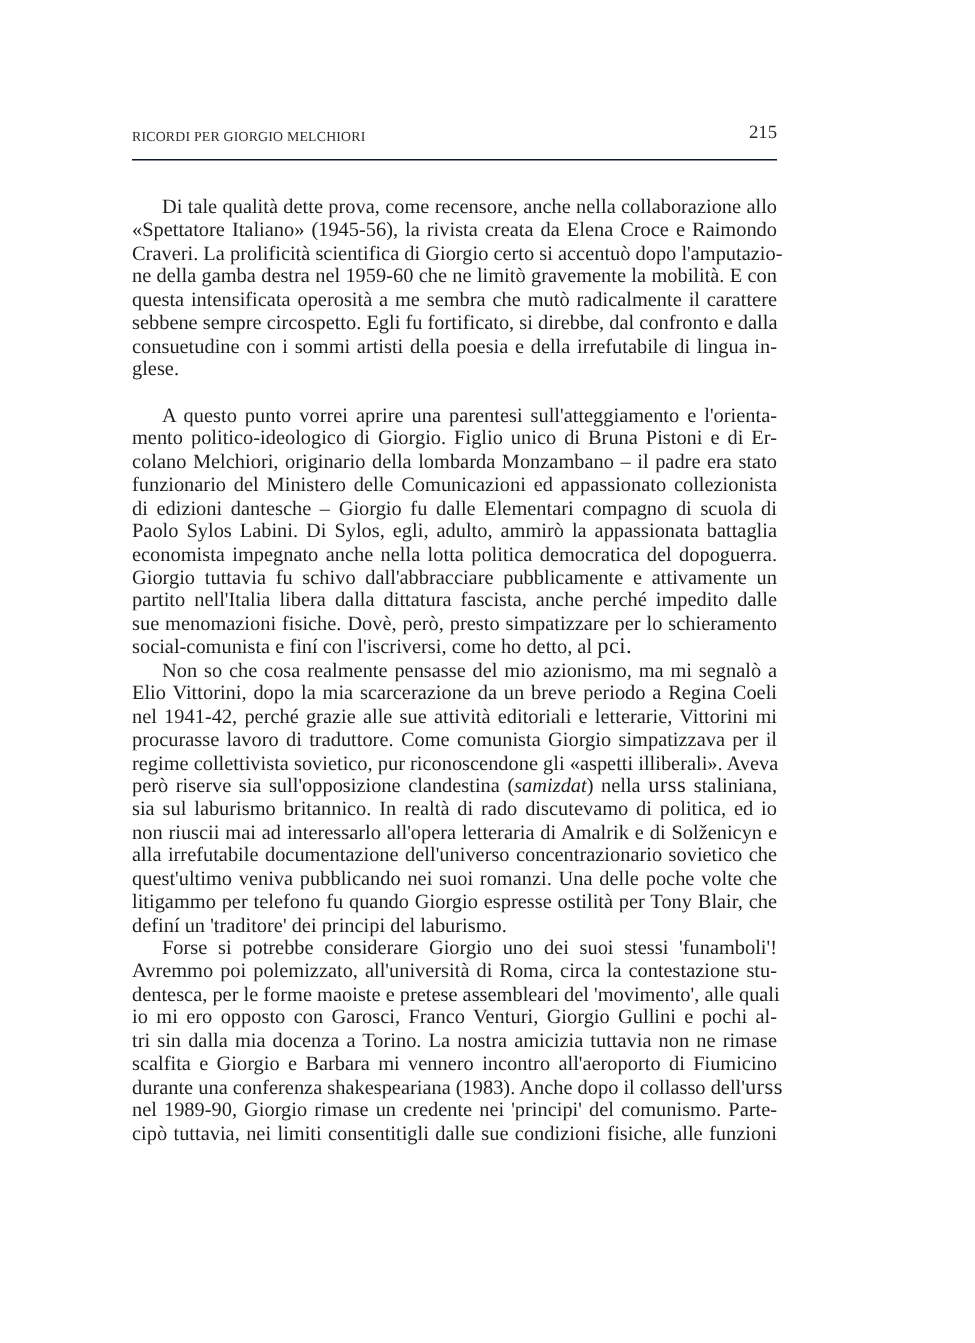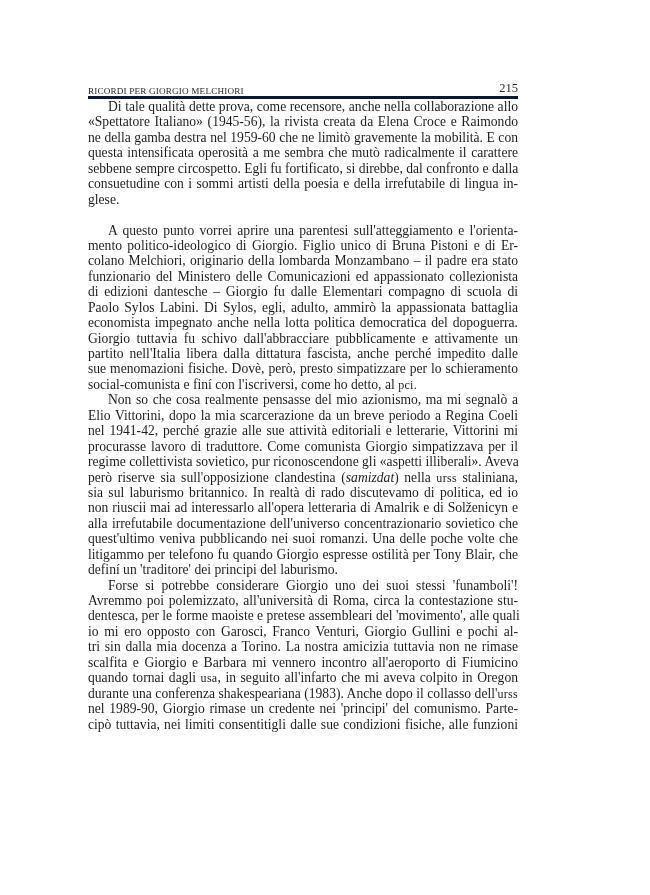--- a/index.html
+++ b/index.html
@@ -19,35 +19,35 @@
       position: absolute;
       left: 88px;
       top: 80px;
       width: 430px;
     }
     .running-head {
       display: flex;
       justify-content: space-between;
       align-items: flex-end;
       height: 16px;
-      border-bottom: 3px solid #0f172a;
-      padding-bottom: 0;
+      border-bottom: 1px solid #0f172a;
+      padding-bottom: 10px;
     }
     .running-title {
       font-size: 9.2px;
       letter-spacing: 0.15px;
       color: #2a2a2a;
       text-transform: uppercase;
     }
     .page-number {
       font-size: 12.5px;
       color: #2a2a2a;
     }
     .body {
-      margin-top: 0;
+      margin-top: 23px;
       font-size: 13.6px;
       line-height: 15.45px;
       text-align: justify;
       hyphens: manual;
     }
     .line {
       display: block;
       text-align: justify;
       text-align-last: justify;
       white-space: nowrap;
@@ -57,41 +57,42 @@
     .line.last {
       text-align-last: left;
     }
     .line.indent {
       text-indent: 20px;
     }
     .para-gap {
       height: 15.45px;
     }
     .sc {
-      font-size: 12px;
+      font-size: 15px;
       letter-spacing: 0.3px;
     }
     .it {
       font-style: italic;
     }
   </style>
 </head>
 <body>
 
 <div class="page">
   <div class="running-head">
     <span class="running-title">Ricordi per Giorgio Melchiori</span>
     <span class="page-number">215</span>
   </div>
 
   <div class="body">
 
     <div>
       <span class="line indent">Di tale qualità dette prova, come recensore, anche nella collaborazione allo</span>
       <span class="line">«Spettatore Italiano» (1945-56), la rivista creata da Elena Croce e Raimondo</span>
+      <span class="line">Craveri. La prolificità scientifica di Giorgio certo si accentuò dopo l'amputazio-</span>
       <span class="line">ne della gamba destra nel 1959-60 che ne limitò gravemente la mobilità. E con</span>
       <span class="line">questa intensificata operosità a me sembra che mutò radicalmente il carattere</span>
       <span class="line">sebbene sempre circospetto. Egli fu fortificato, si direbbe, dal confronto e dalla</span>
       <span class="line">consuetudine con i sommi artisti della poesia e della irrefutabile di lingua in-</span>
       <span class="line last">glese.</span>
     </div>
 
     <div class="para-gap"></div>
 
     <div>
@@ -123,19 +124,18 @@
       <span class="line last">definí un 'traditore' dei principi del laburismo.</span>
     </div>
 
     <div>
       <span class="line indent">Forse si potrebbe considerare Giorgio uno dei suoi stessi 'funamboli'!</span>
       <span class="line">Avremmo poi polemizzato, all'università di Roma, circa la contestazione stu-</span>
       <span class="line">dentesca, per le forme maoiste e pretese assembleari del 'movimento', alle quali</span>
       <span class="line">io mi ero opposto con Garosci, Franco Venturi, Giorgio Gullini e pochi al-</span>
       <span class="line">tri sin dalla mia docenza a Torino. La nostra amicizia tuttavia non ne rimase</span>
       <span class="line">scalfita e Giorgio e Barbara mi vennero incontro all'aeroporto di Fiumicino</span>
-      <span class="line"><span>quando tornai dagli </span><span class="sc">usa</span><span>, in seguito all'infarto che mi aveva colpito in Oregon</span></span>
       <span class="line"><span>durante una conferenza shakespeariana (1983). Anche dopo il collasso dell'</span><span class="sc">urss</span></span>
       <span class="line">nel 1989-90, Giorgio rimase un credente nei 'principi' del comunismo. Parte-</span>
       <span class="line">cipò tuttavia, nei limiti consentitigli dalle sue condizioni fisiche, alle funzioni</span>
     </div>
   </div>
 </div>
 
 </body></html>

